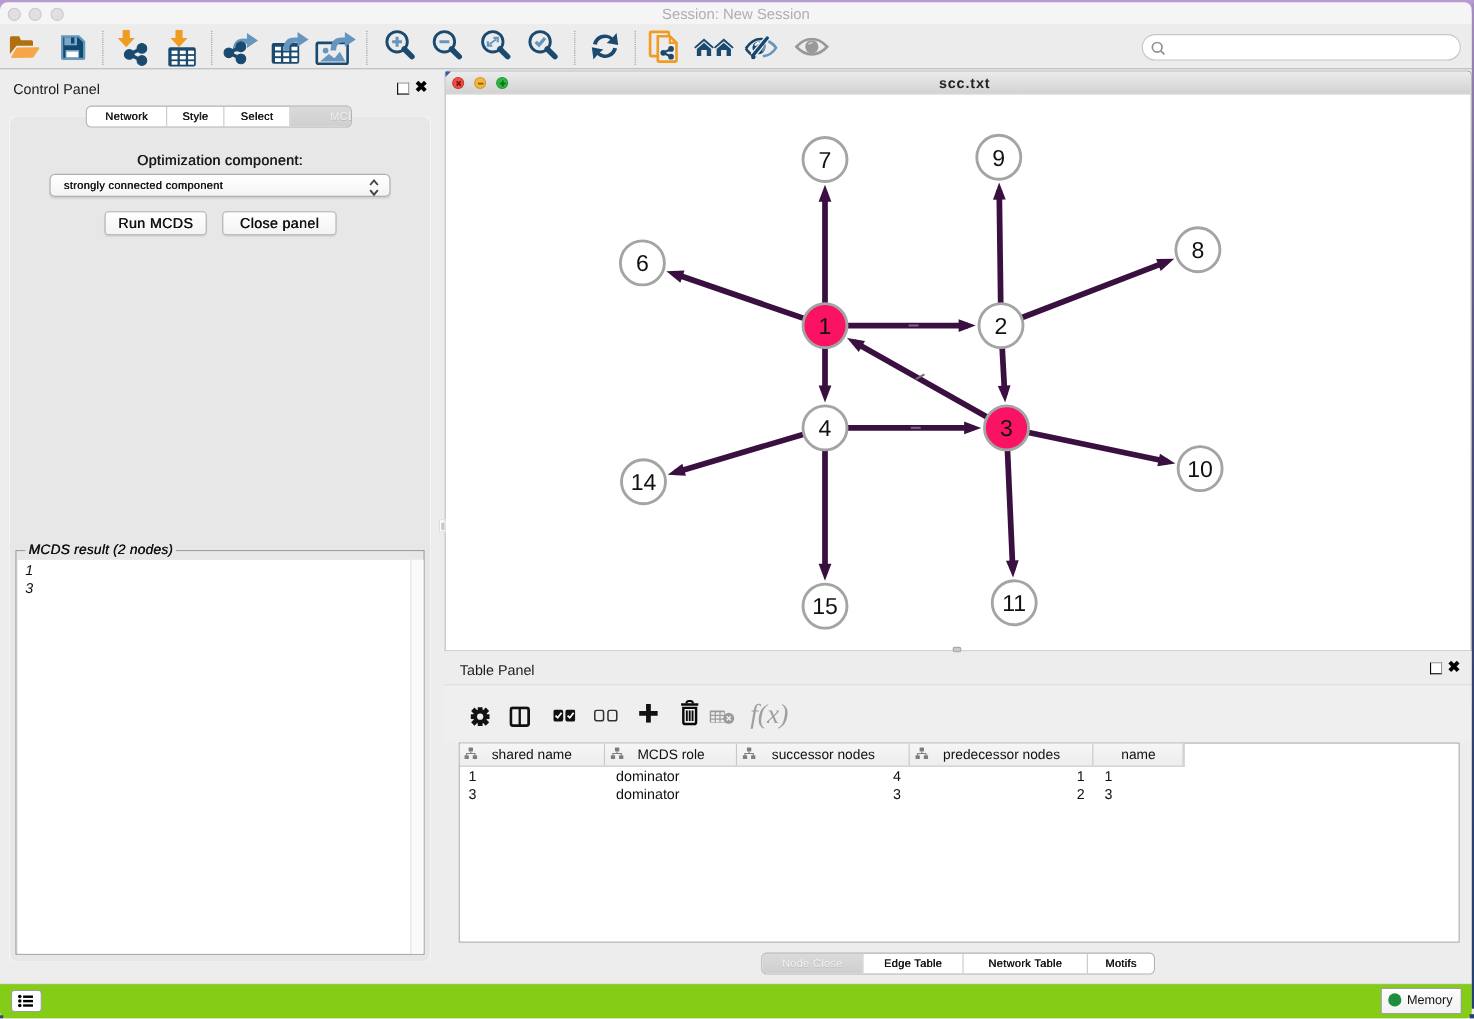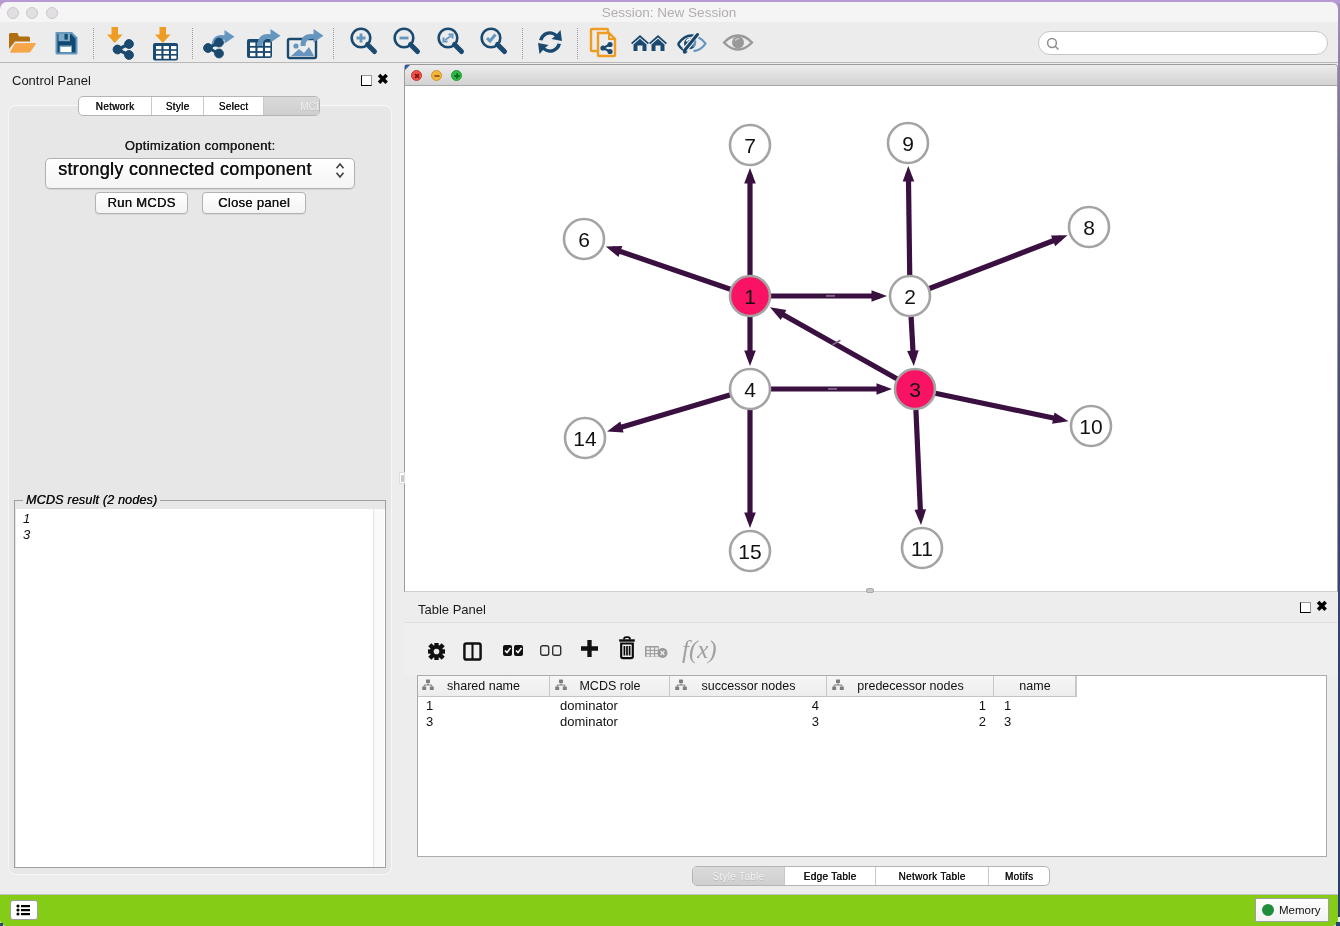--- a/index.html
+++ b/index.html
@@ -26,21 +26,21 @@
 #cp-title { left:12px; top:9px; font-size:13px; color:#1a1a1a; }
 .float-ic { width:11px; height:11px; border:1.5px solid #000; border-right-color:#9a9a9a; border-top-color:#9a9a9a; background:#fff; }
 .close-ic { font-size:14px; font-weight:bold; color:#000; line-height:11px; }
 #cp-panel { left:8px; top:41px; width:384px; height:770px; background:#e7e7e7; border-radius:8px; box-shadow: inset 0 0 0 1px #f7f7f7; }
 .seg { position:absolute; display:flex; height:20px; border:1px solid #b4b4b4; border-radius:5px; background:#fff; overflow:hidden; font-size:10px; }
 .seg > div { display:flex; align-items:center; justify-content:center; border-left:1px solid #c9c9c9; color:#111; font-weight:normal; letter-spacing:0.3px; text-shadow:0.4px 0 0 currentColor; }
 .seg > div:first-child { border-left:none; }
 .seg > div.sel { background:linear-gradient(180deg,#dadada,#cfcfcf); color:#f2f2f2; text-shadow:0 1px 0 #bbb; }
 #cp-tabs { left:78px; top:32px; }
 #opt-label { left:0; top:74px; width:400px; text-align:center; font-size:13px; color:#1a1a1a; font-weight:normal; letter-spacing:0.3px; text-shadow:0.4px 0 0 currentColor; }
-#opt-select { left:45px; top:94px; width:310px; height:31px; background:linear-gradient(180deg,#ffffff,#f4f4f4); border:1px solid #b0b0b0; border-radius:5px; font-size:18px; color:#111; letter-spacing:0.3px; text-shadow:0.4px 0 0 currentColor; line-height:21px; padding-left:12px; box-shadow:0 1px 1px rgba(0,0,0,0.08); }
+#opt-select { left:45px; top:94px; width:310px; height:21px; background:linear-gradient(180deg,#ffffff,#f4f4f4); border:1px solid #b0b0b0; border-radius:5px; font-size:10px; color:#111; letter-spacing:0.3px; text-shadow:0.4px 0 0 currentColor; line-height:21px; padding-left:12px; box-shadow:0 1px 1px rgba(0,0,0,0.08); }
 .btn { position:absolute; height:22px; background:linear-gradient(180deg,#ffffff,#f3f3f3); border:1px solid #b2b2b2; border-radius:4px; font-size:13px; color:#111; letter-spacing:0.3px; text-shadow:0.4px 0 0 currentColor; text-align:center; line-height:20px; box-shadow:0 1px 1px rgba(0,0,0,0.07); }
 #mcds-group { left:14px; top:436px; width:372px; height:368px; border:1px solid #9f9f9f;font-style:italic; }
 #mcds-legend { position:absolute; left:8px; top:-8px; background:#e7e7e7; padding:0 3px; font-size:12.5px; color:#111; letter-spacing:0.2px; text-shadow:0.3px 0 0 currentColor; }
 #mcds-list { position:absolute; left:1px; top:8px; width:369px; height:358px; background:#fff; font-size:13px; color:#111; padding:2px 0 0 7px; line-height:16px; }
 #mcds-scroll { position:absolute; right:1px; top:8px; width:11px; height:358px; background:#fafafa; border-left:1px solid #e4e4e4; }
 
 #netwin { left:404px; top:0px; width:934px; height:528px; background:#fff; border:1px solid #9b9b9b; border-bottom:1px solid #cfcfcf; border-radius:4px 4px 0 0; }
 #net-titlebar { position:absolute; left:0; top:0; width:932px; height:21px; background:linear-gradient(180deg,#ececec,#d2d2d2); border-bottom:1px solid #a6a6a6; border-radius:4px 4px 0 0; }
 .tlb { position:absolute; top:5px; width:11px; height:11px; border-radius:50%; }
 .tlb svg { position:absolute; left:0.5px; top:0.5px; }
@@ -248,20 +248,21 @@
       <div class="tlb" style="left:26px; background:#f5b63d; border:1px solid #cf992a;">
           <svg width="8" height="8" viewBox="0 0 10 10">
             <path d="M1.8 5 L8.2 5" stroke="#8a5a10" stroke-width="2.2"></path>
           </svg>
         </div>
       <div class="tlb" style="left:46px; background:#2eb845; border:1px solid #229b36;">
           <svg width="8" height="8" viewBox="0 0 10 10">
             <path d="M5 1.6 L5 8.4 M1.6 5 L8.4 5" stroke="#0d6e1d" stroke-width="2.2"></path>
           </svg>
         </div>
+      <div id="net-title">scc.txt</div>
     </div>
     <svg id="graph" style="position:absolute; left:3px; top:22px;" width="926" height="503" viewBox="0 0 926 503">
 <g stroke="#3a1040" stroke-width="5.2" fill="#3a1040">
 <line x1="342" y1="209" x2="342.0" y2="88.0"></line>
 <polygon points="342.0,81.0 347.8,96.5 336.2,96.5" stroke="none"></polygon>
 <line x1="342" y1="209" x2="204.4" y2="161.7"></line>
 <polygon points="197.8,159.5 214.3,159.0 210.5,170.0" stroke="none"></polygon>
 <line x1="342" y1="209" x2="472.0" y2="209.0"></line>
 <polygon points="479.0,209.0 463.5,214.8 463.5,203.2" stroke="none"></polygon>
 <line x1="342" y1="209" x2="342.0" y2="272.0"></line>
@@ -423,21 +424,21 @@
 <div class="td" style="left:341px; width:60px; top:22px; text-align:right;">4</div>
 <div class="td" style="left:508px; width:60px; top:22px; text-align:right;">1</div>
 <div class="td" style="left:586px; top:22px;">1</div>
 <div class="td" style="left:8px; top:38px;">3</div>
 <div class="td" style="left:142px; top:38px;">dominator</div>
 <div class="td" style="left:341px; width:60px; top:38px; text-align:right;">3</div>
 <div class="td" style="left:508px; width:60px; top:38px; text-align:right;">2</div>
 <div class="td" style="left:586px; top:38px;">3</div>
   </div>
   <div class="seg" id="btabs">
-    <div class="sel" style="width:91px;">Style Table</div>
+    <div class="sel" style="width:91px;">Node Close</div>
     <div style="width:91px;">Edge Table</div>
     <div style="width:113px;">Network Table</div>
     <div style="width:61px;">Motifs</div>
   </div>
 </div>
 <div class="abs" id="statusbar">
   <div id="listbtn"><svg width="26" height="18" viewBox="0 0 26 18">
         <g fill="#000">
           <circle cx="7" cy="5" r="1.6"></circle>
           <circle cx="7" cy="9" r="1.6"></circle>

